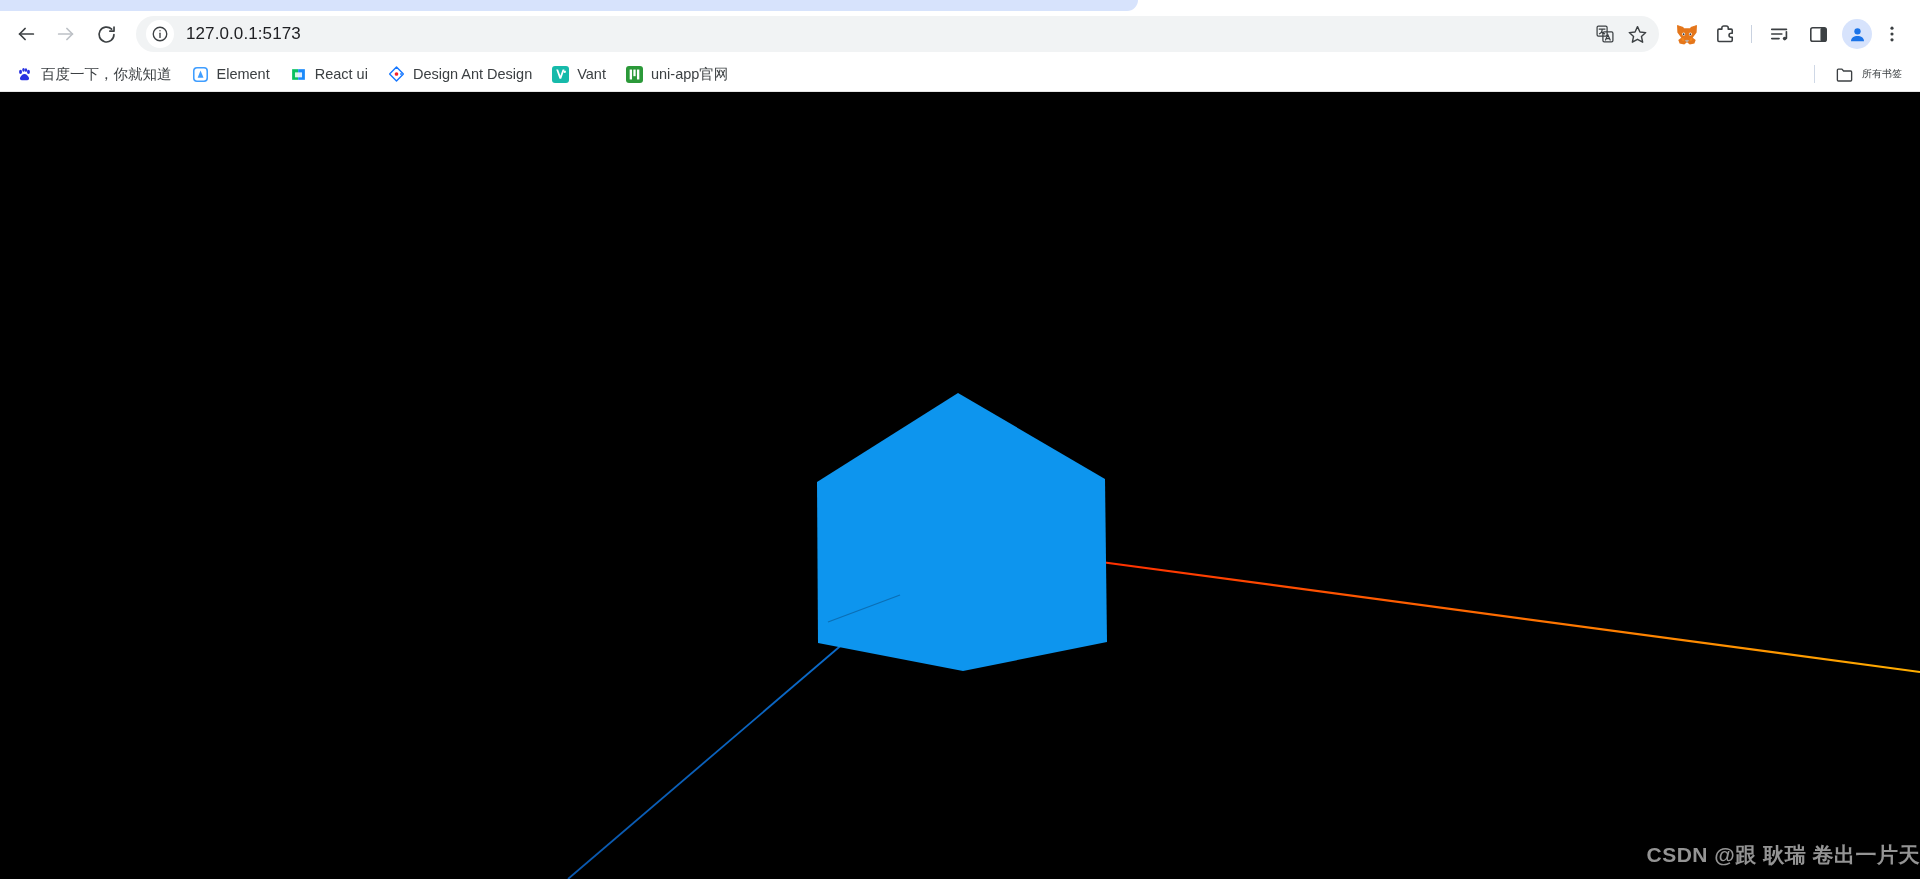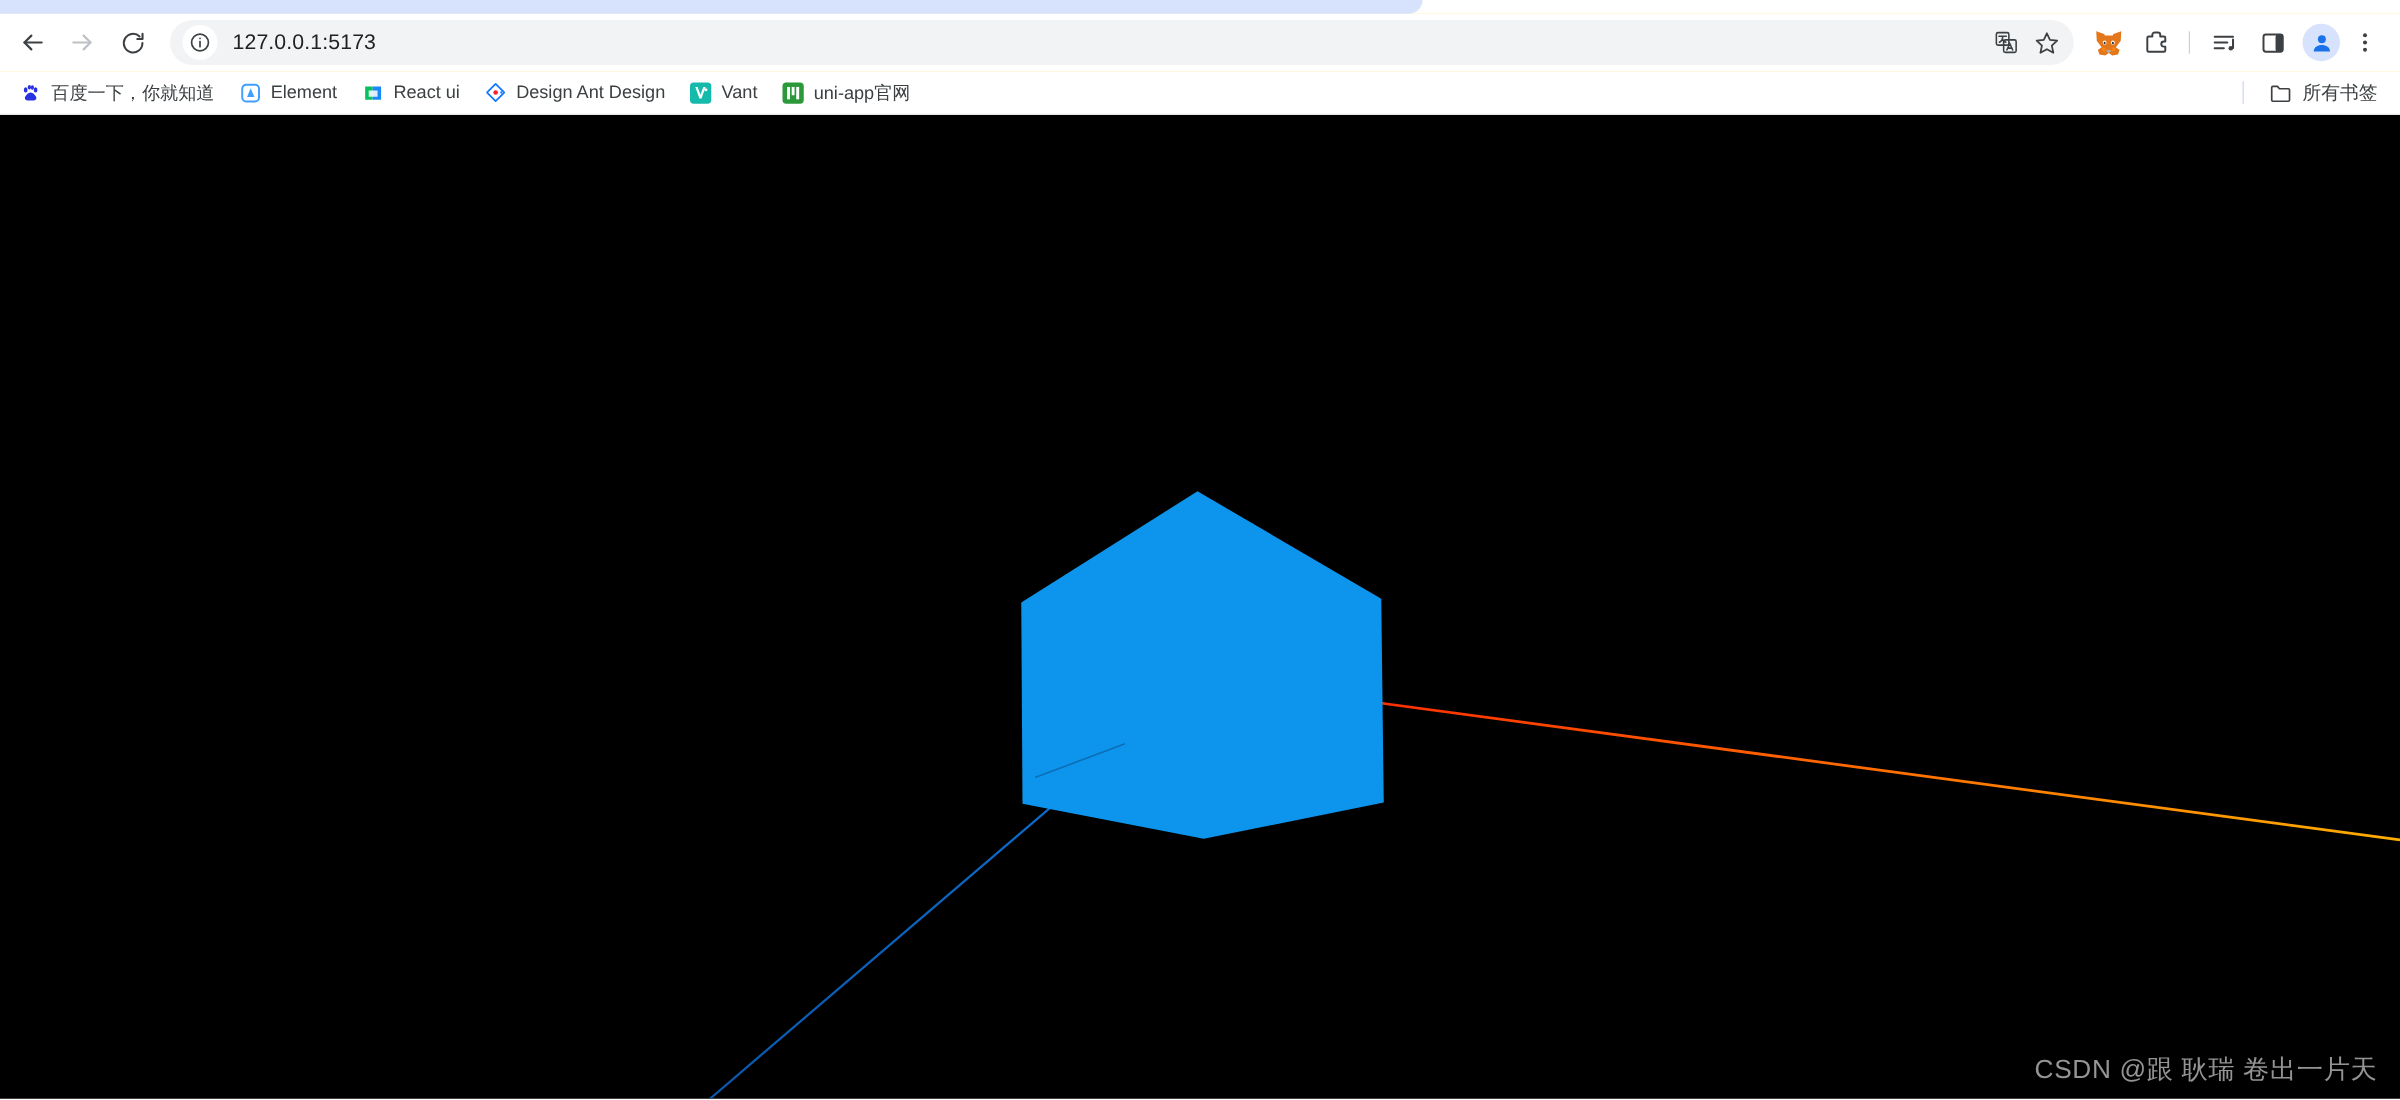--- a/index.html
+++ b/index.html
@@ -156,21 +156,21 @@
     margin-right: 14px;
   }
   #all-bookmarks {
     display: flex;
     align-items: center;
     height: 26px;
     padding: 0 6px;
     border-radius: 4px;
   }
   #all-bookmarks span.bm-label {
-    font-size: 15px;
+    font-size: 10px;
     color: #3c4043;
     margin-left: 8px;
   }
 
   
   #viewport {
     width: 1920px;
     height: 787px;
     background: #000000;
     position: relative;
@@ -178,28 +178,29 @@
   }
   #scene-canvas {
     position: absolute;
     left: 0; top: 0;
     width: 1920px;
     height: 787px;
     display: block;
   }
   #watermark {
     position: absolute;
-    right: 18px;
+    right: 0;
     bottom: 10px;
     color: #b5b5b5;
     font-size: 21px;
     letter-spacing: 0.5px;
     font-family: "Liberation Sans", sans-serif;
     opacity: 0.82;
     pointer-events: none;
+    font-weight: bold;
   }
 </style>
 </head>
 <body>
 
 <div id="browser-chrome">
 
   <div id="tab-strip">
     <div id="tab-strip-fill"></div>
   </div>

